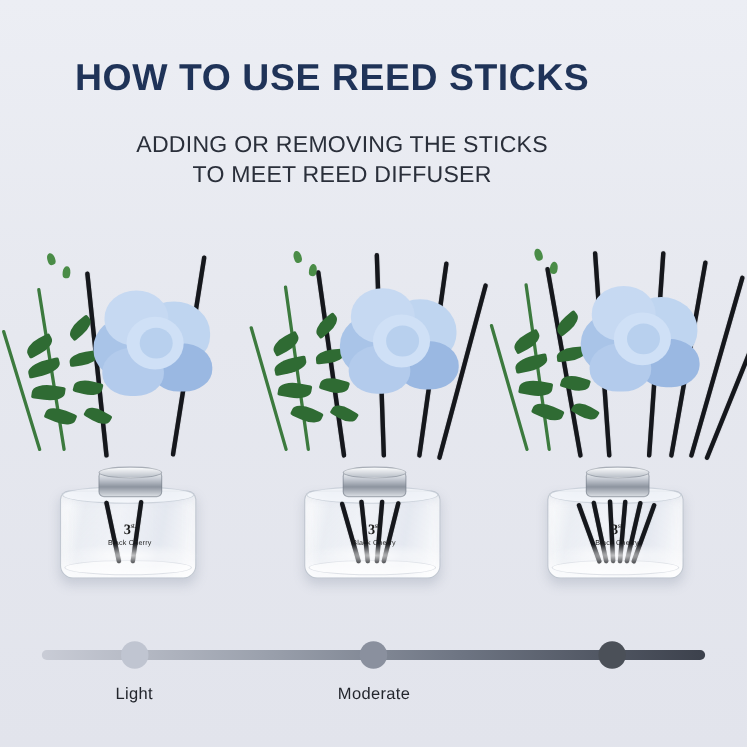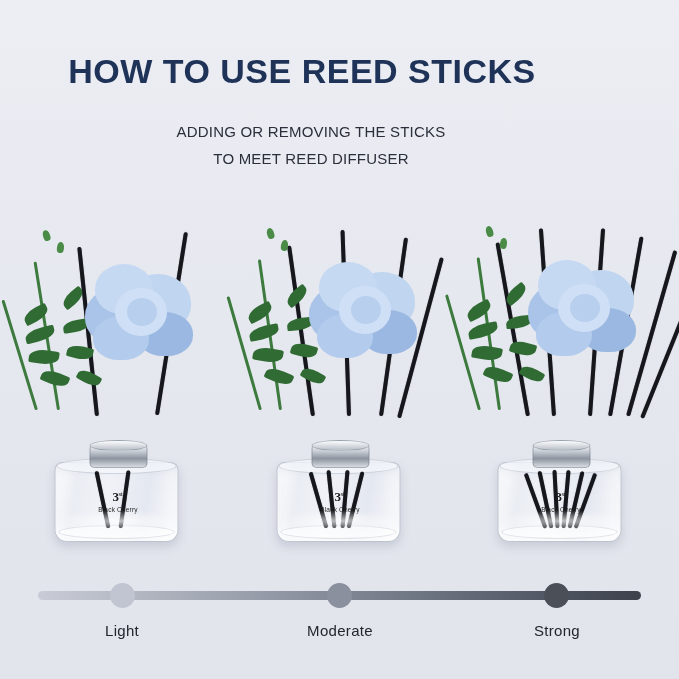--- a/index.html
+++ b/index.html
@@ -33,21 +33,21 @@
     letter-spacing: 0.5px;
     color: #1f3358;
     font-family: "Liberation Sans", sans-serif;
   }
   .subtitle {
     position: absolute;
     top: 118px;
     left: 0;
     width: 622px;
     text-align: center;
-    font-size: 15px;
+    font-size: 21px;
     line-height: 27px;
     color: #2a2f3a;
     letter-spacing: 0.2px;
   }
   .subtitle .line2 { display: block; }
 
   
   .scene {
     position: absolute;
     top: 200px;
@@ -71,21 +71,21 @@
     background: #15171c;
     border-radius: 2px;
     transform-origin: bottom center;
     box-shadow: 0 0 1px rgba(0,0,0,0.4);
   }
 
   
   .bottle {
     position: absolute;
     left: 50%;
-    bottom: 20px;
+    bottom: 36px;
     transform: translateX(-50%);
     width: 127px;
     height: 96px;
   }
   .bottle-body {
     position: absolute;
     left: 0;
     top: 18px;
     width: 122px;
     height: 78px;
@@ -417,16 +417,15 @@
     </div>
   </div>
 
   <div class="slider-wrap">
     <div class="track"></div>
     <div class="knob k1"></div>
     <div class="knob k2"></div>
     <div class="knob k3"></div>
     <div class="tick-label t2">Moderate</div>
     <div class="tick-label t1">Light</div>
-    <div class="tick-label t3">Strong</div>
   </div>
 
 </div>
 
 </body></html>

